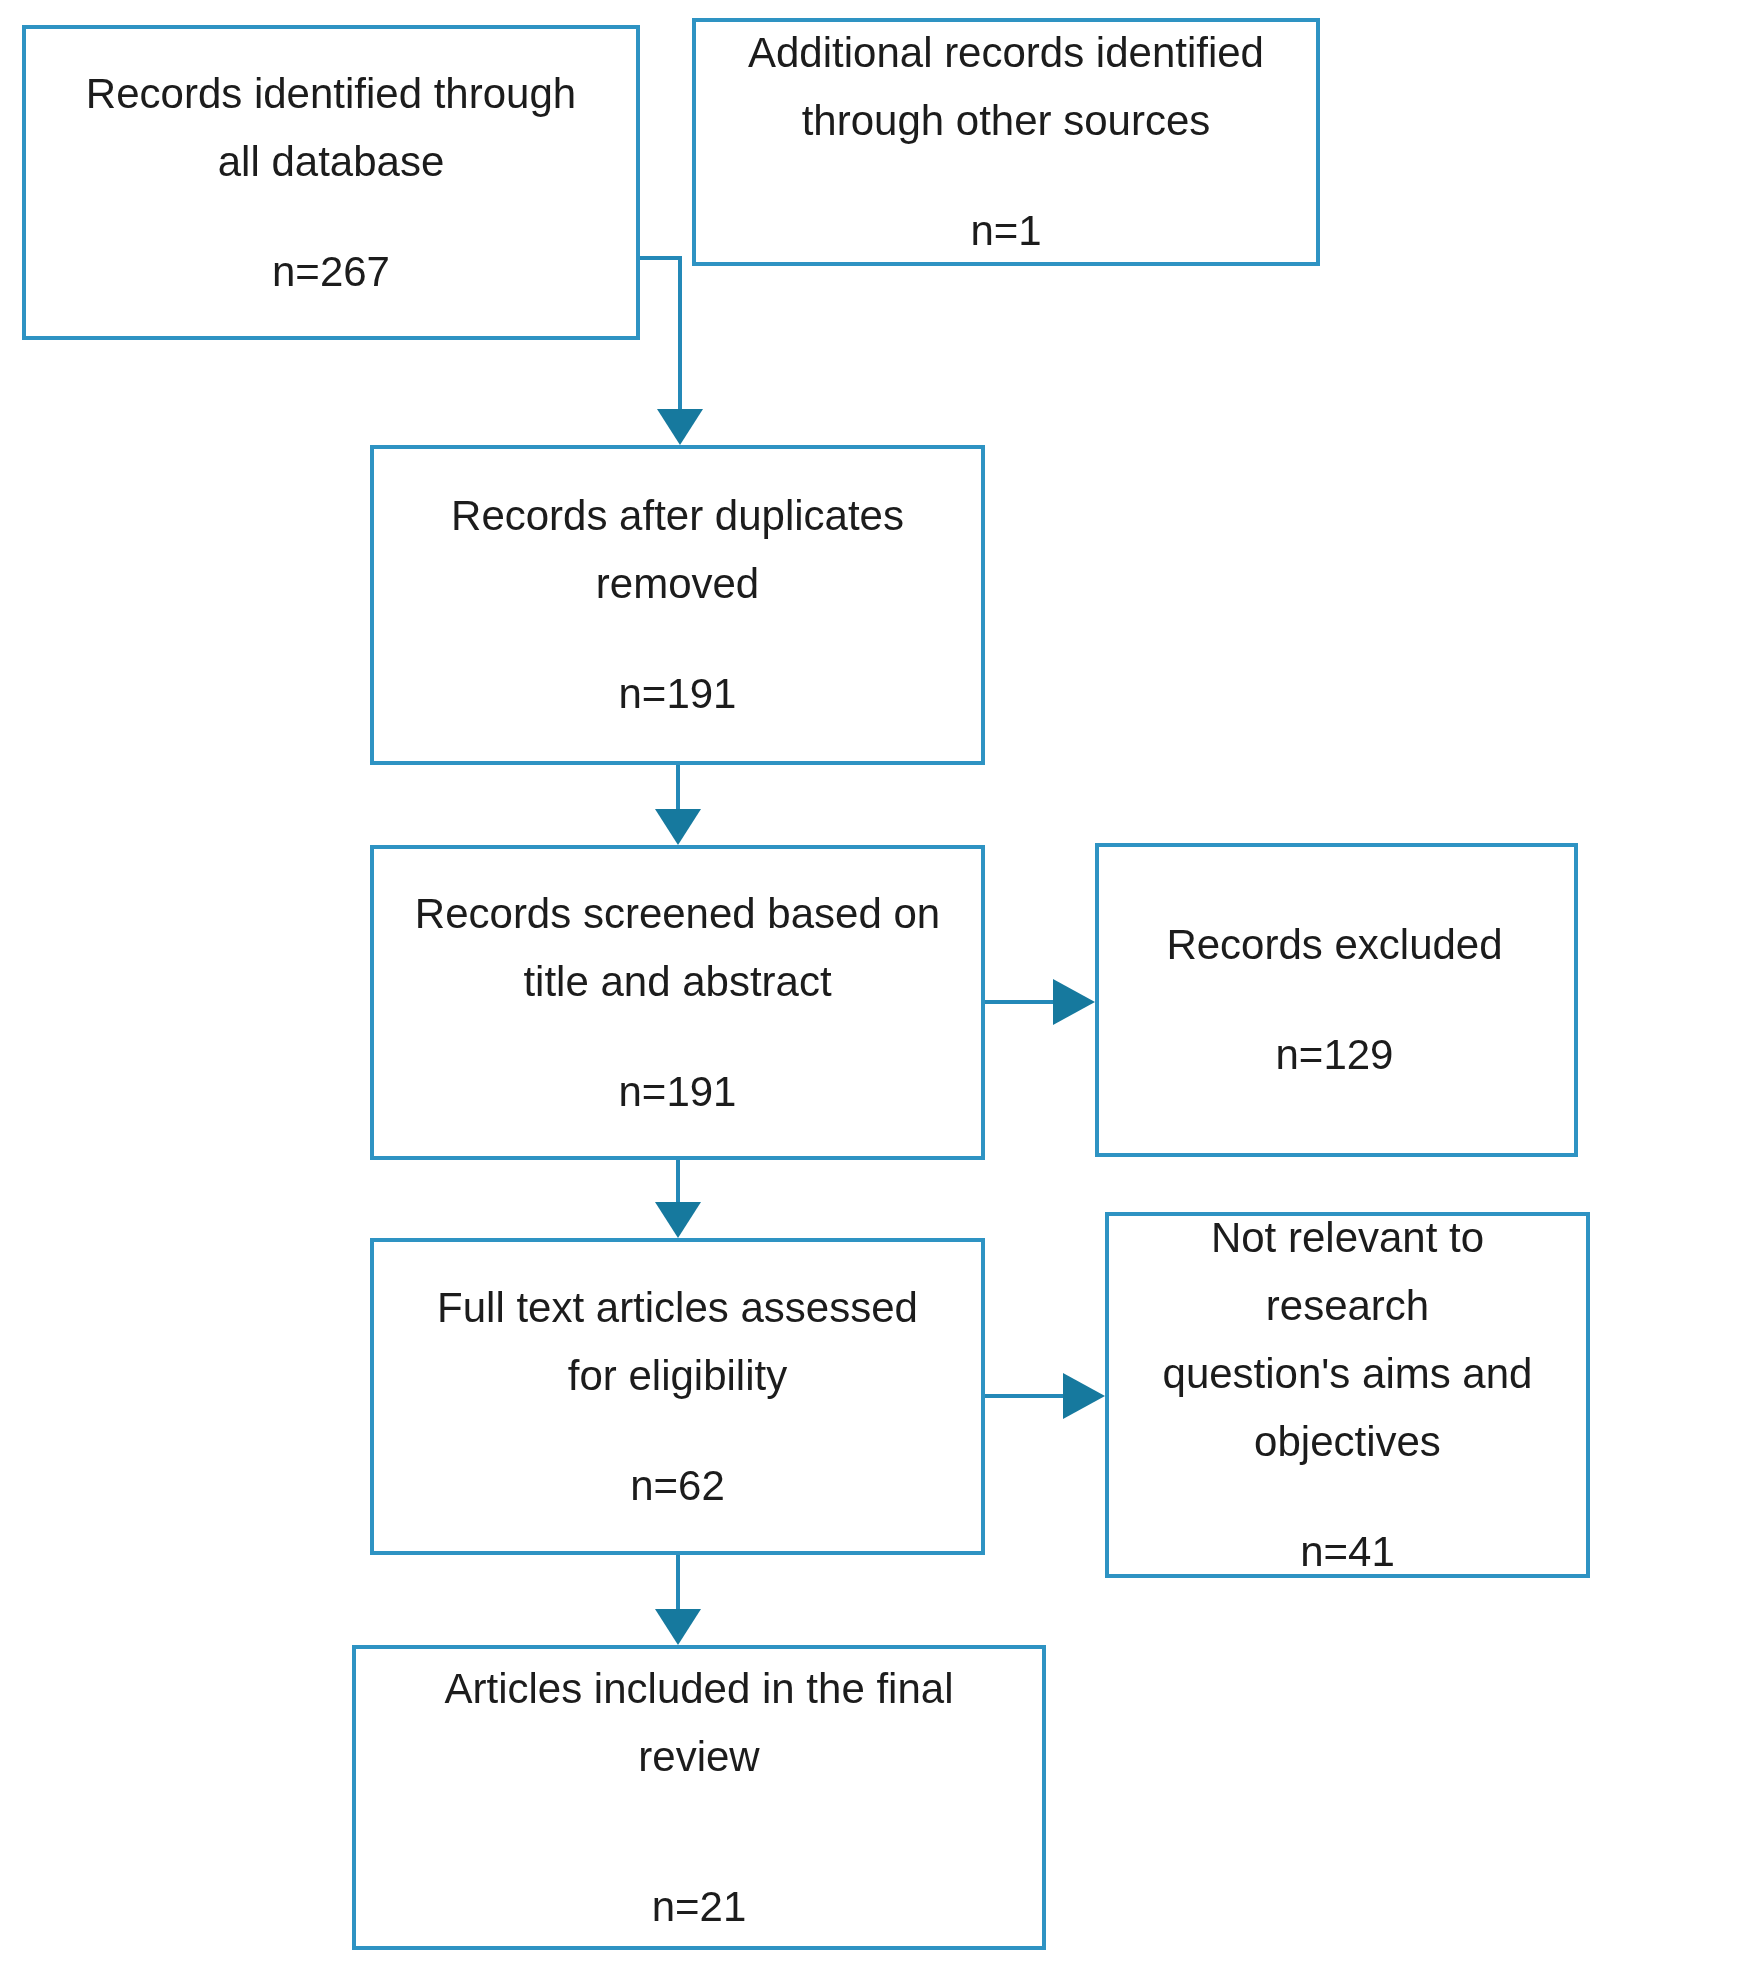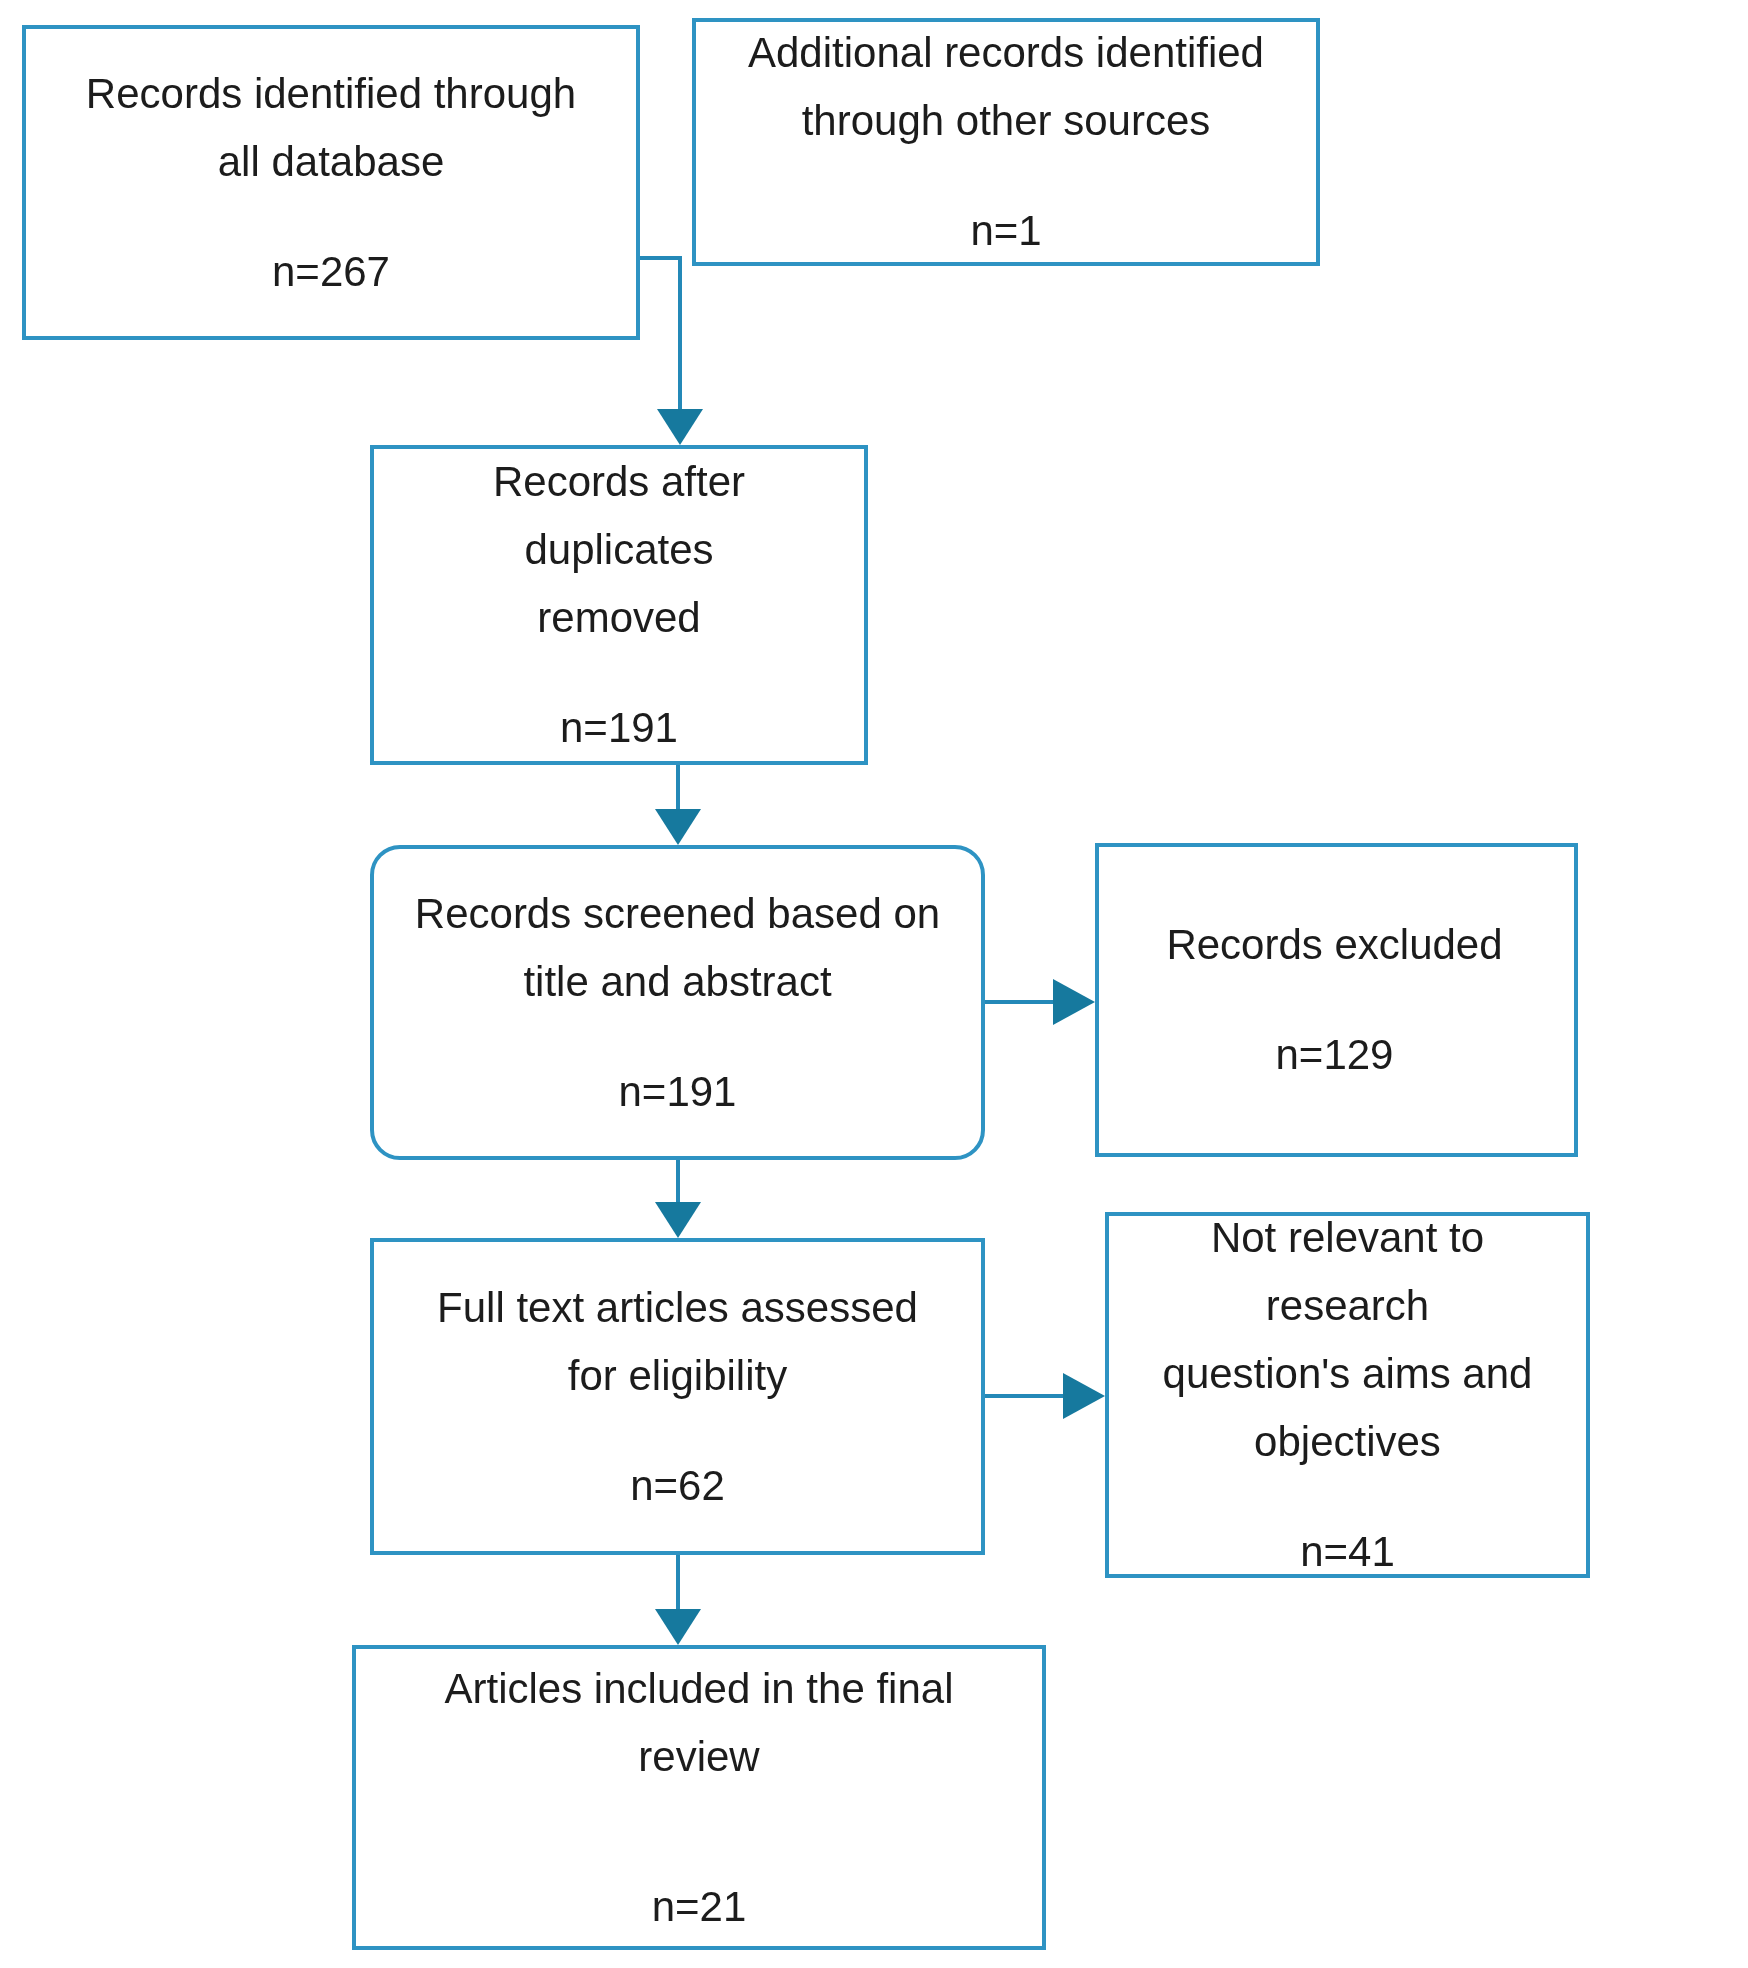--- a/index.html
+++ b/index.html
@@ -32,22 +32,22 @@
     text-align:center;
     color:var(--text);
     font-size:42px;
     line-height:68px;
     padding:10px 24px;
   }
   .box-label{display:block;}
   .box-count{margin-top:42px;}
   #box-identified {left:22px;  top:25px;   width:618px; height:315px;}
   #box-additional {left:692px; top:18px;   width:628px; height:248px;}
-  #box-duplicates {left:370px; top:445px;  width:498px; height:320px;}
-  #box-screened   {left:370px; top:845px;  width:615px; height:315px;border-radius:30px;}
+  #box-duplicates {left:370px; top:445px;  width:615px; height:320px;}
+  #box-screened   {left:370px; top:845px;  width:615px; height:315px;}
   #box-excluded   {left:1095px;top:843px;  width:483px; height:314px;padding-left:20px;}
   #box-fulltext   {left:370px; top:1238px; width:615px; height:317px;}
   #box-notrelevant{left:1105px;top:1212px; width:485px; height:366px;}
   #box-included   {left:352px; top:1645px; width:694px; height:305px;gap:40px;}
   #connectors{
     position:absolute;
     left:0;top:0;
     width:1748px;height:1968px;
     pointer-events:none;
   }

